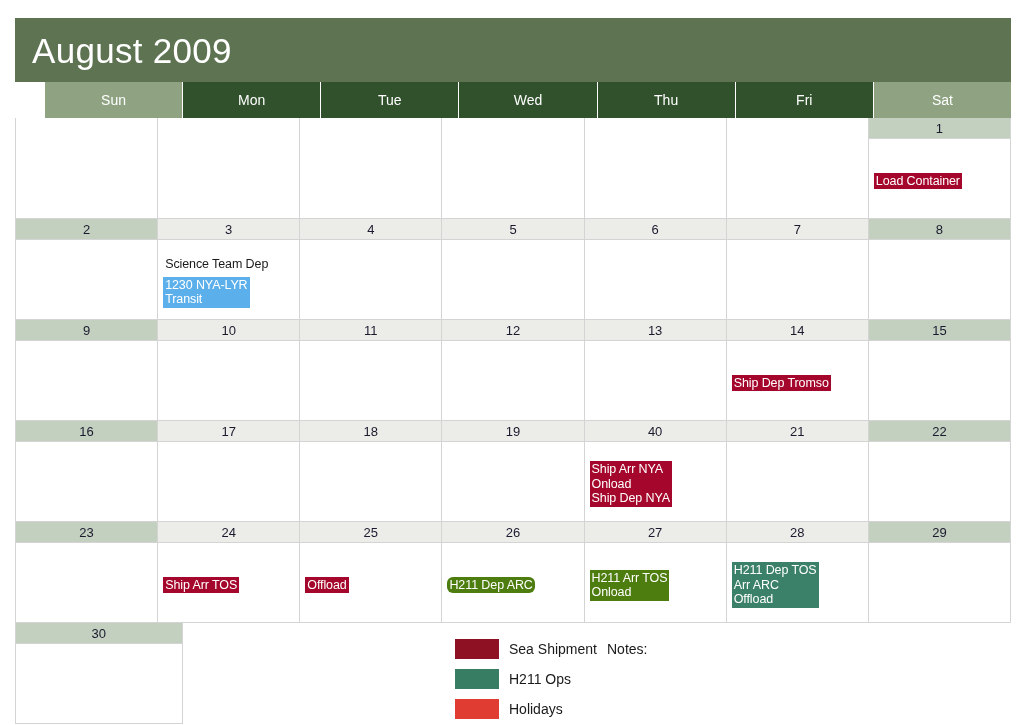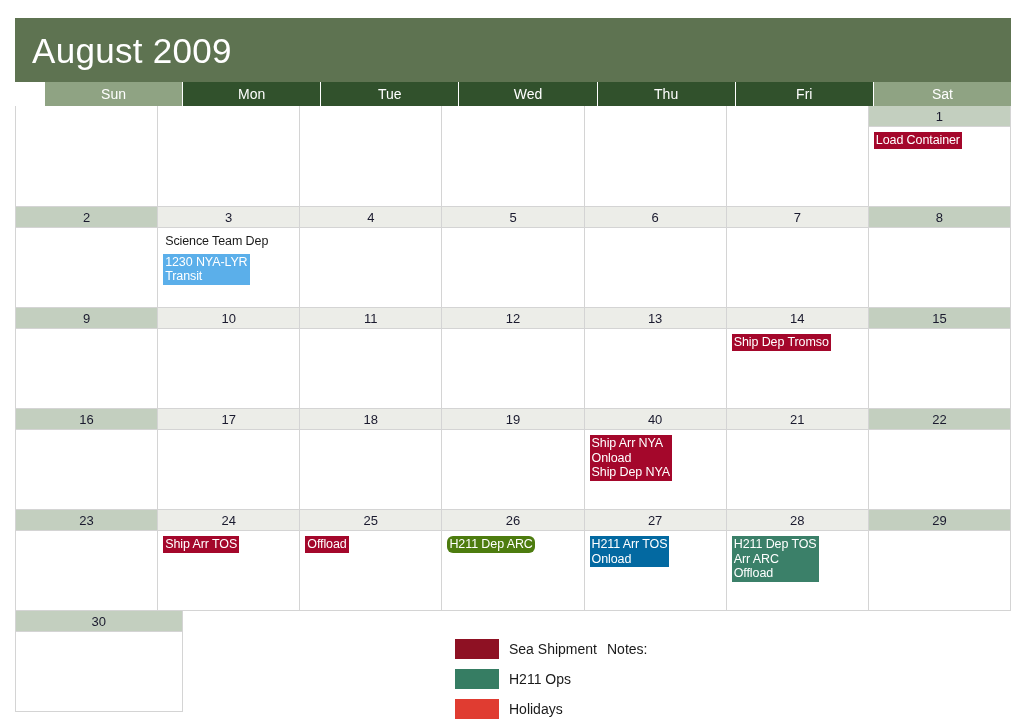--- a/index.html
+++ b/index.html
@@ -32,21 +32,21 @@
     color: #ffffff;
     font-size: 35px;
     font-weight: normal;
     letter-spacing: 0.3px;
     line-height: 1;
   }
 
   
   .dow-row {
     display: flex;
-    height: 24px;
+    height: 36px;
     margin-left: 30px;
   }
   .dow-cell {
     flex: 1 1 0;
     background: #31512c;
     color: #ffffff;
     font-size: 14px;
     display: flex;
     align-items: center;
     justify-content: center;
@@ -90,20 +90,21 @@
   }
   .date-bar.weekend { background: #c3cfbf; }
 
   .events {
     flex: 1 1 auto;
     padding: 5px 4px 0 5px;
     display: flex;
     flex-direction: column;
     align-items: flex-start;
     gap: 4px;
+    justify-content: center;
   }
 
   .event {
     font-size: 12.5px;
     line-height: 14.5px;
     color: #ffffff;
     padding: 1px 2px 1px 2px;
     max-width: 100%;
     white-space: pre-line;
     font-weight: normal;
@@ -325,21 +326,21 @@
         </div>
         <div class="day-cell">
           <div class="date-bar">26</div>
           <div class="events">
             <div class="event" style="background: #4d7c0f; border-radius: 6px;">H211 Dep ARC</div>
           </div>
         </div>
         <div class="day-cell">
           <div class="date-bar">27</div>
           <div class="events">
-            <div class="event" style="background: #0369a1;">H211 Arr TOS
+            <div class="event" style="background: #4d7c0f;">H211 Arr TOS
 Onload</div>
           </div>
         </div>
         <div class="day-cell">
           <div class="date-bar">28</div>
           <div class="events">
             <div class="event" style="background: rgb(59, 128, 105);">H211 Dep TOS
 Arr ARC
 Offload</div>
           </div>

